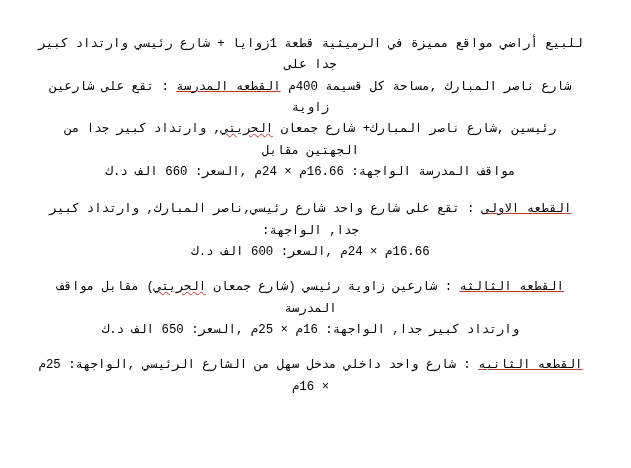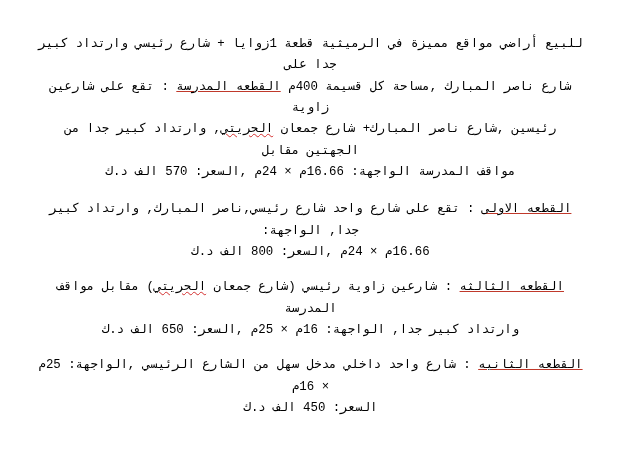--- a/index.html
+++ b/index.html
@@ -60,33 +60,32 @@
 </head>
 <body>
 
 <div class="page">
   <div class="block">
 
     <div class="para first">
       <span class="line center">للبيع أراضي مواقع مميزة في الرميثية قطعة 1زوايا + شارع رئيسي وارتداد كبير جدا على</span>
       <span class="line center">شارع ناصر المبارك ,مساحة كل قسيمة 400م <span class="underline">القطعه المدرسة</span> : تقع على شارعين زاوية</span>
       <span class="line center">رئيسين ,شارع ناصر المبارك+ شارع جمعان <span class="spell">الحريتي</span>, وارتداد كبير جدا من الجهتين مقابل</span>
-      <span class="line center">مواقف المدرسة الواجهة: 16.66م × 24م ,السعر: 570 الف د.ك</span>
+      <span class="line center">مواقف المدرسة الواجهة: 16.66م × 24م ,السعر: 660 الف د.ك</span>
     </div>
 
     <div class="para">
       <span class="line center"><span class="underline">القطعه الاولى</span> : تقع على شارع واحد شارع رئيسي,ناصر المبارك, وارتداد كبير جدا, الواجهة:</span>
-      <span class="line center">16.66م × 24م ,السعر: 800 الف د.ك</span>
+      <span class="line center">16.66م × 24م ,السعر: 600 الف د.ك</span>
     </div>
 
 
     <div class="para">
       <span class="line center"><span class="underline">القطعه الثالثه</span> : شارعين زاوية رئيسي (شارع جمعان <span class="spell">الحريتي</span>) مقابل مواقف المدرسة</span>
       <span class="line center">وارتداد كبير جدا, الواجهة: 16م × 25م ,السعر: 650 الف د.ك</span>
     </div>
 
     <div class="para">
       <span class="line center"><span class="underline">القطعه الثانيه</span> : شارع واحد داخلي مدخل سهل من الشارع الرئيسي ,الواجهة: 25م × 16م</span>
-      <span class="line center">السعر: 450 الف د.ك</span>
     </div>
 
   </div>
 </div>
 
 </body></html>

